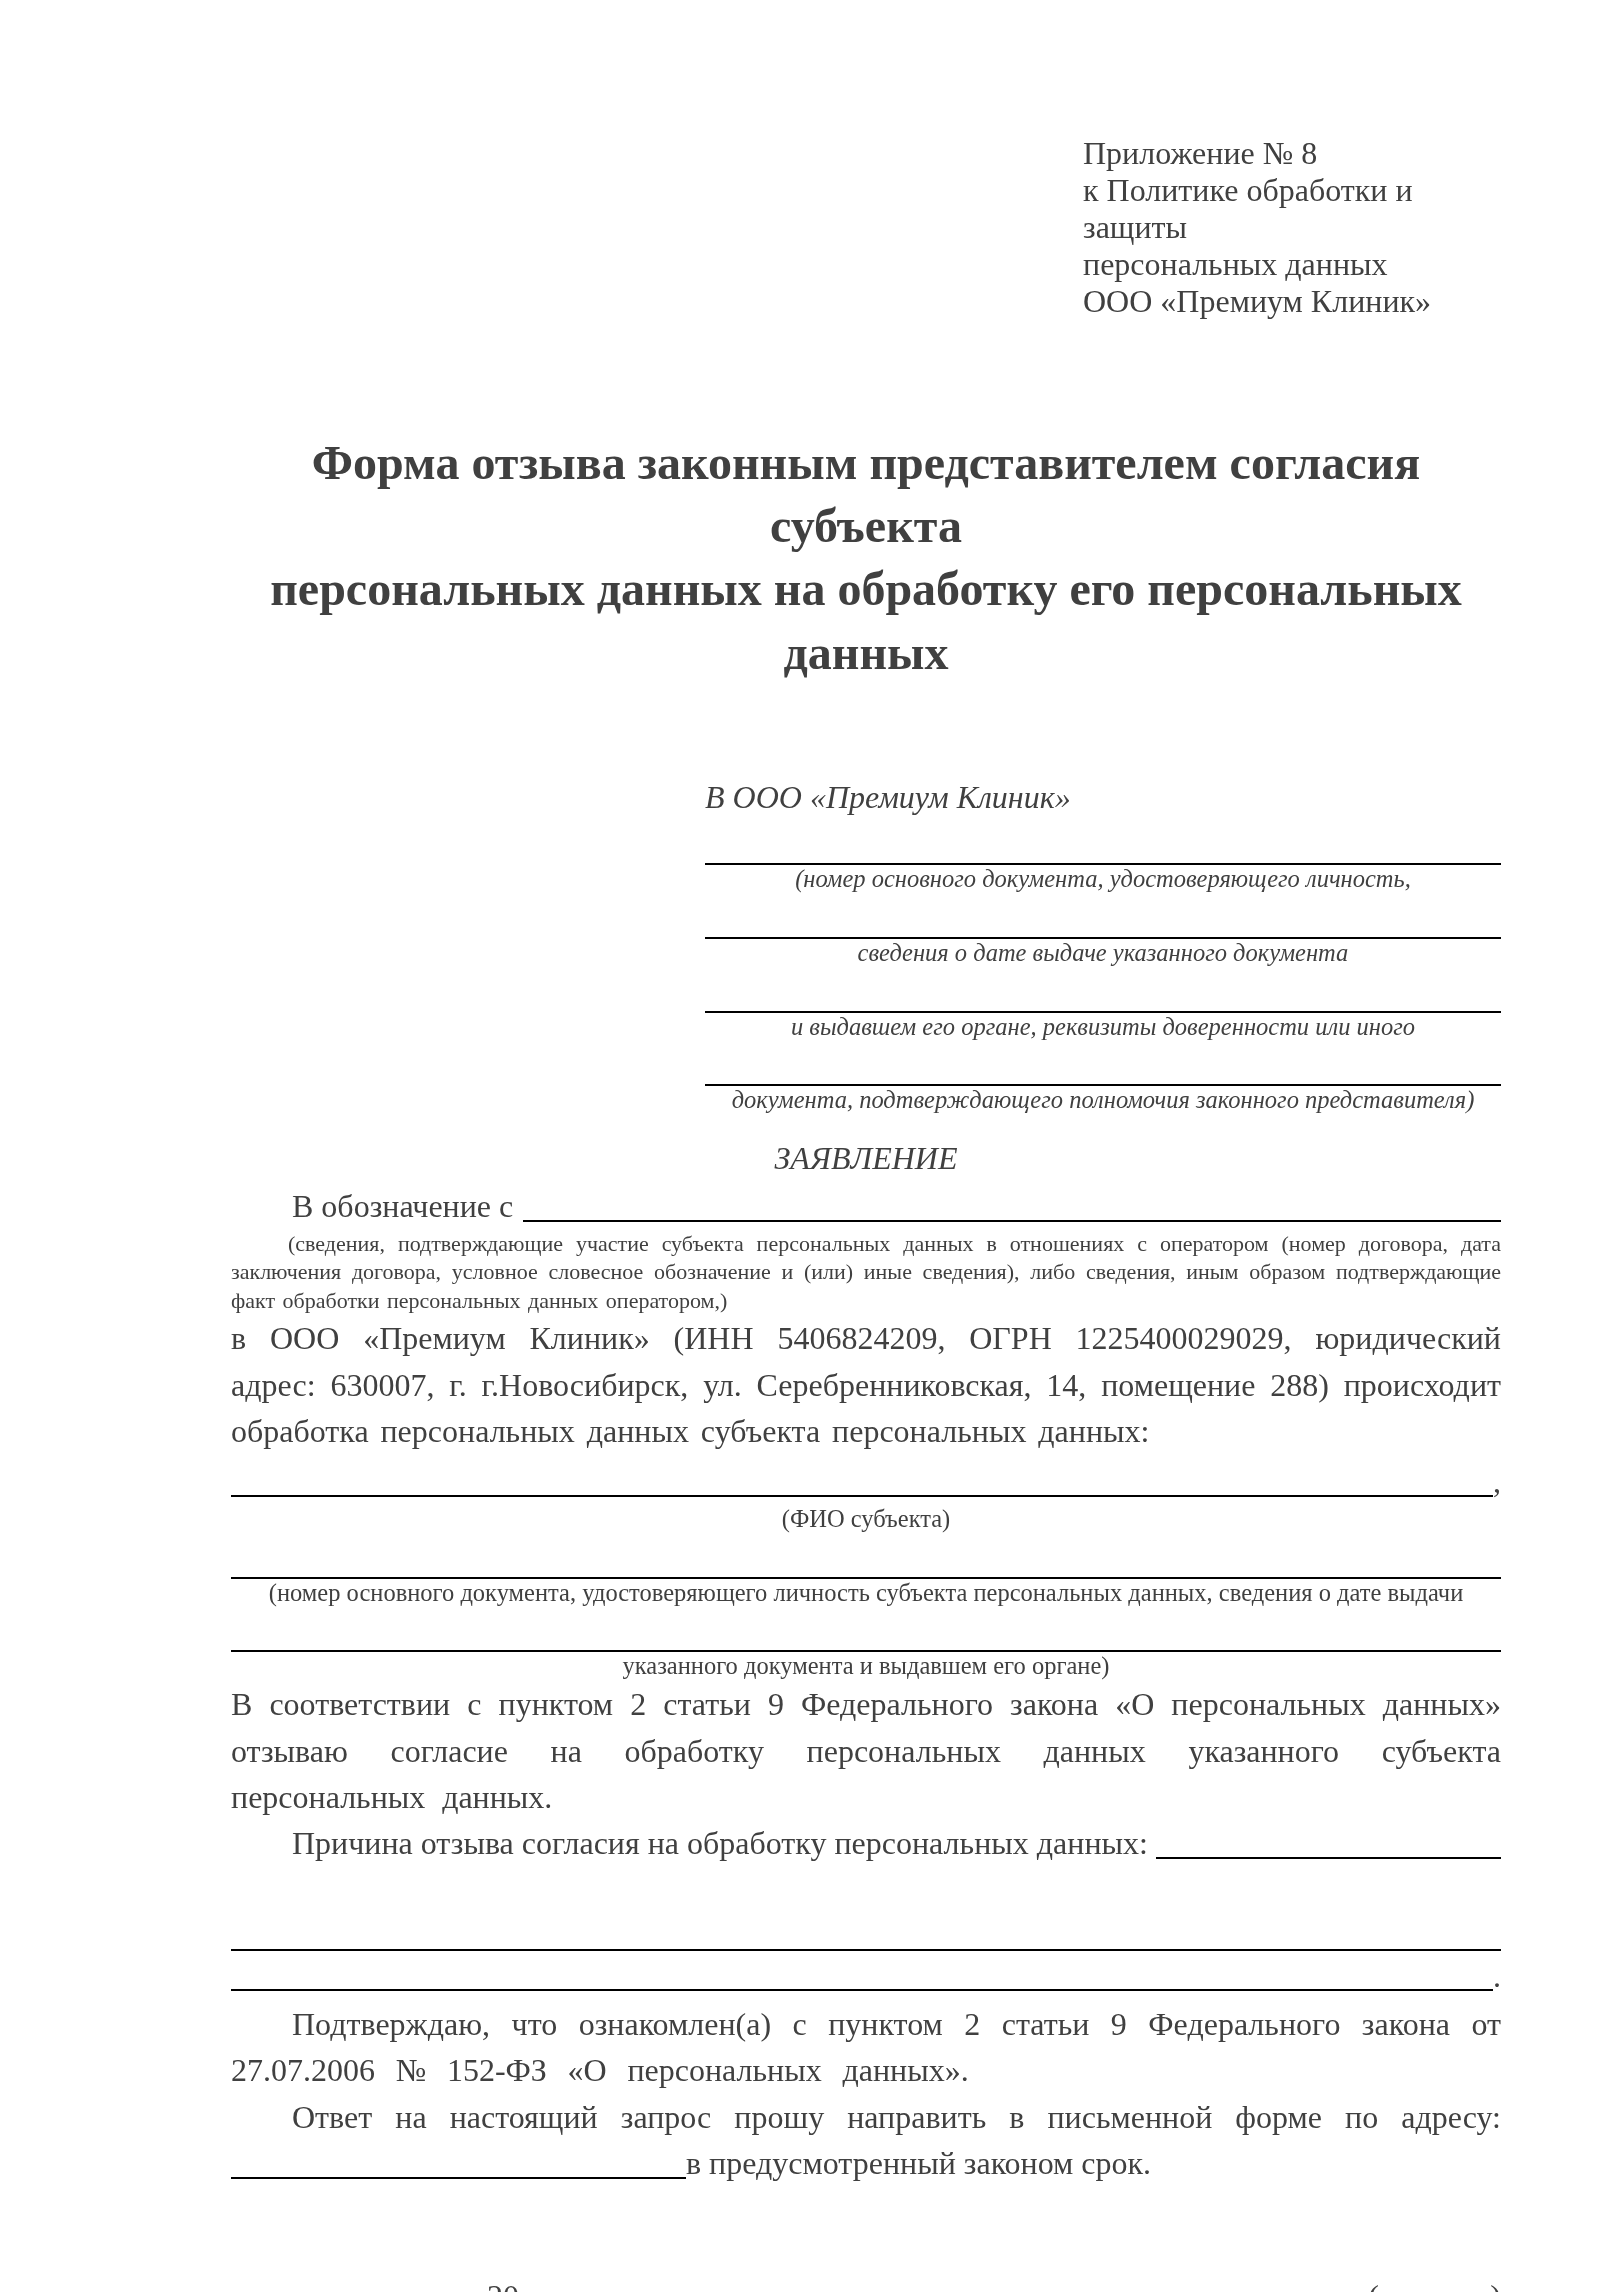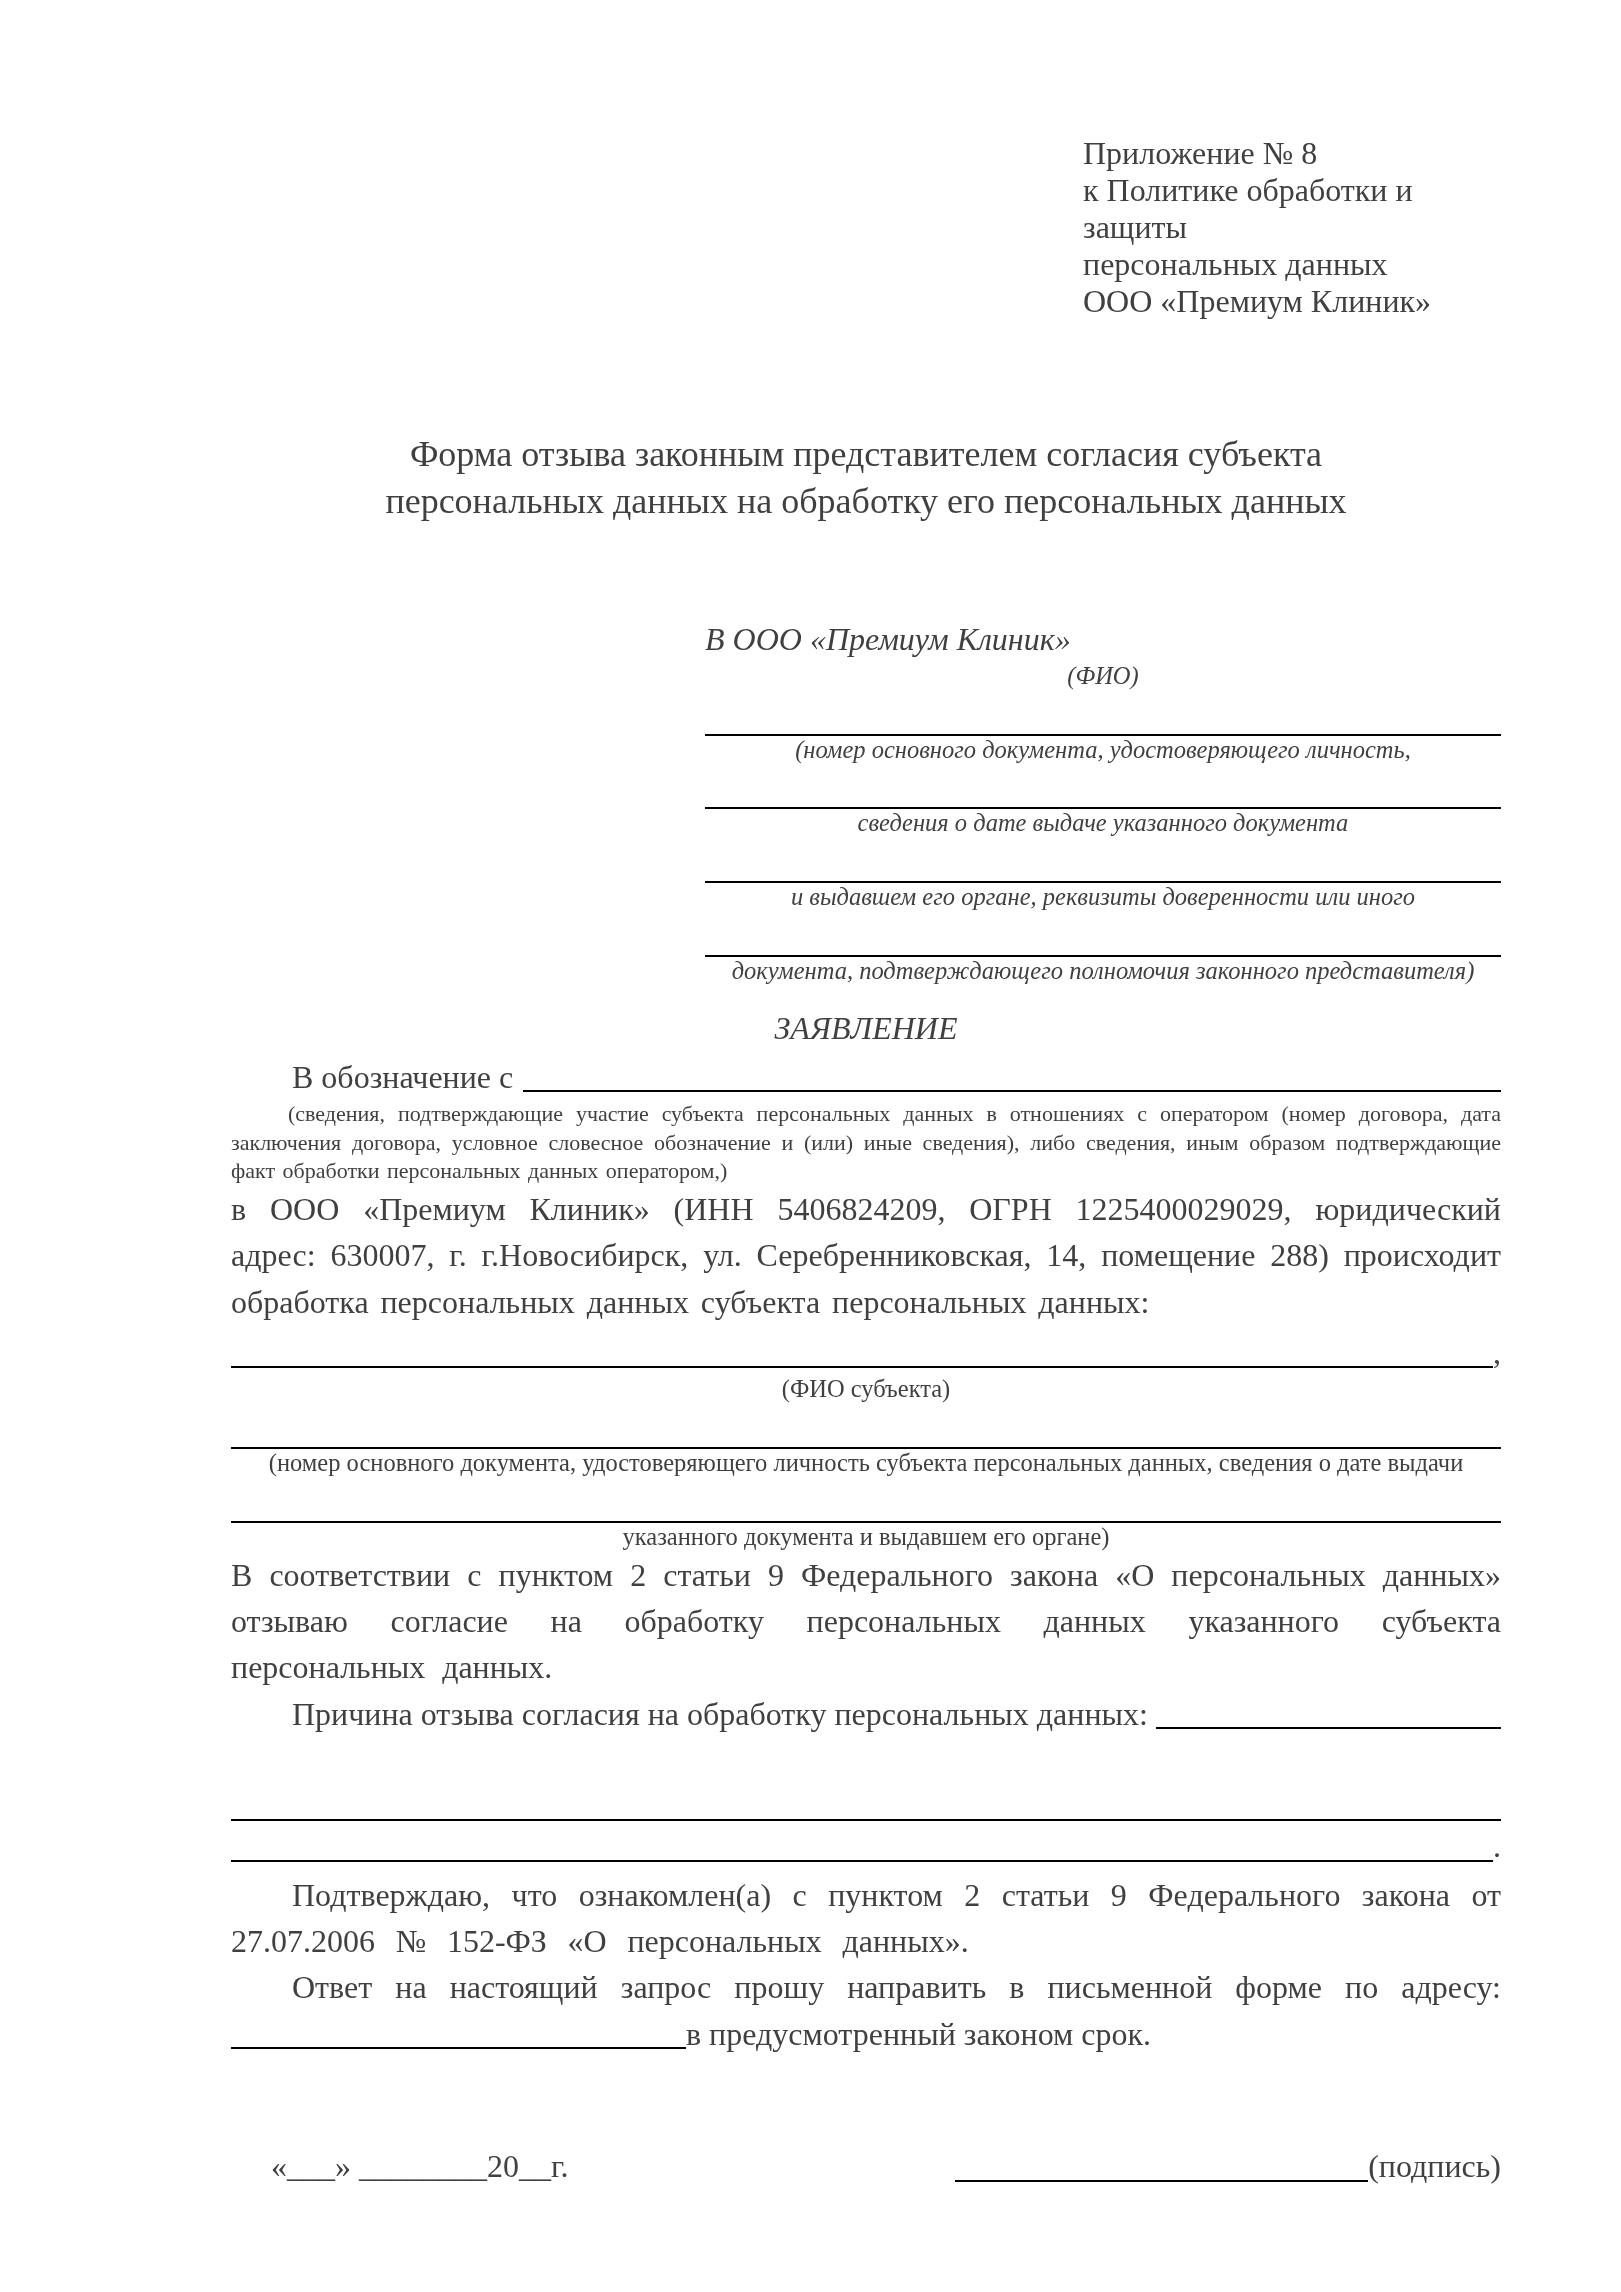--- a/index.html
+++ b/index.html
@@ -18,22 +18,22 @@
     overflow: hidden;
   }
 
   
   .annex { margin-left: 852px; line-height: 1.16; }
 
   
   .title {
     margin-top: 110px;
     text-align: center;
-    font-weight: normal;
-    font-size: 36px;
+    font-weight: bold;
+    font-size: 48px;
     line-height: 1.32;
   }
 
   
   .addressee { margin-top: 90px; margin-left: 474px; font-style: italic; }
   .row { display: flex; }
   .fill { flex: 1; border-bottom: 2.9px solid #000; margin-bottom: 7.8px; }
   .lead { margin-right: 9.8px; white-space: nowrap; }
   .cap {
     font-size: 24.5px;
@@ -86,21 +86,20 @@
     <div>ООО «Премиум Клиник»</div>
   </div>
 
   <div class="title">
     <div>Форма отзыва законным представителем согласия субъекта</div>
     <div>персональных данных на обработку его персональных данных</div>
   </div>
 
   <div class="addressee">
     <div>В ООО «Премиум Клиник»</div>
-    <div class="cap">(ФИО)</div>
 
     <div class="u-line u-gap"></div>
     <div class="cap">(номер основного документа, удостоверяющего личность,</div>
 
     <div class="u-line u-gap"></div>
     <div class="cap">сведения о дате выдаче указанного документа</div>
 
     <div class="u-line u-gap"></div>
     <div class="cap">и выдавшем его органе, реквизиты доверенности или иного</div>
 

